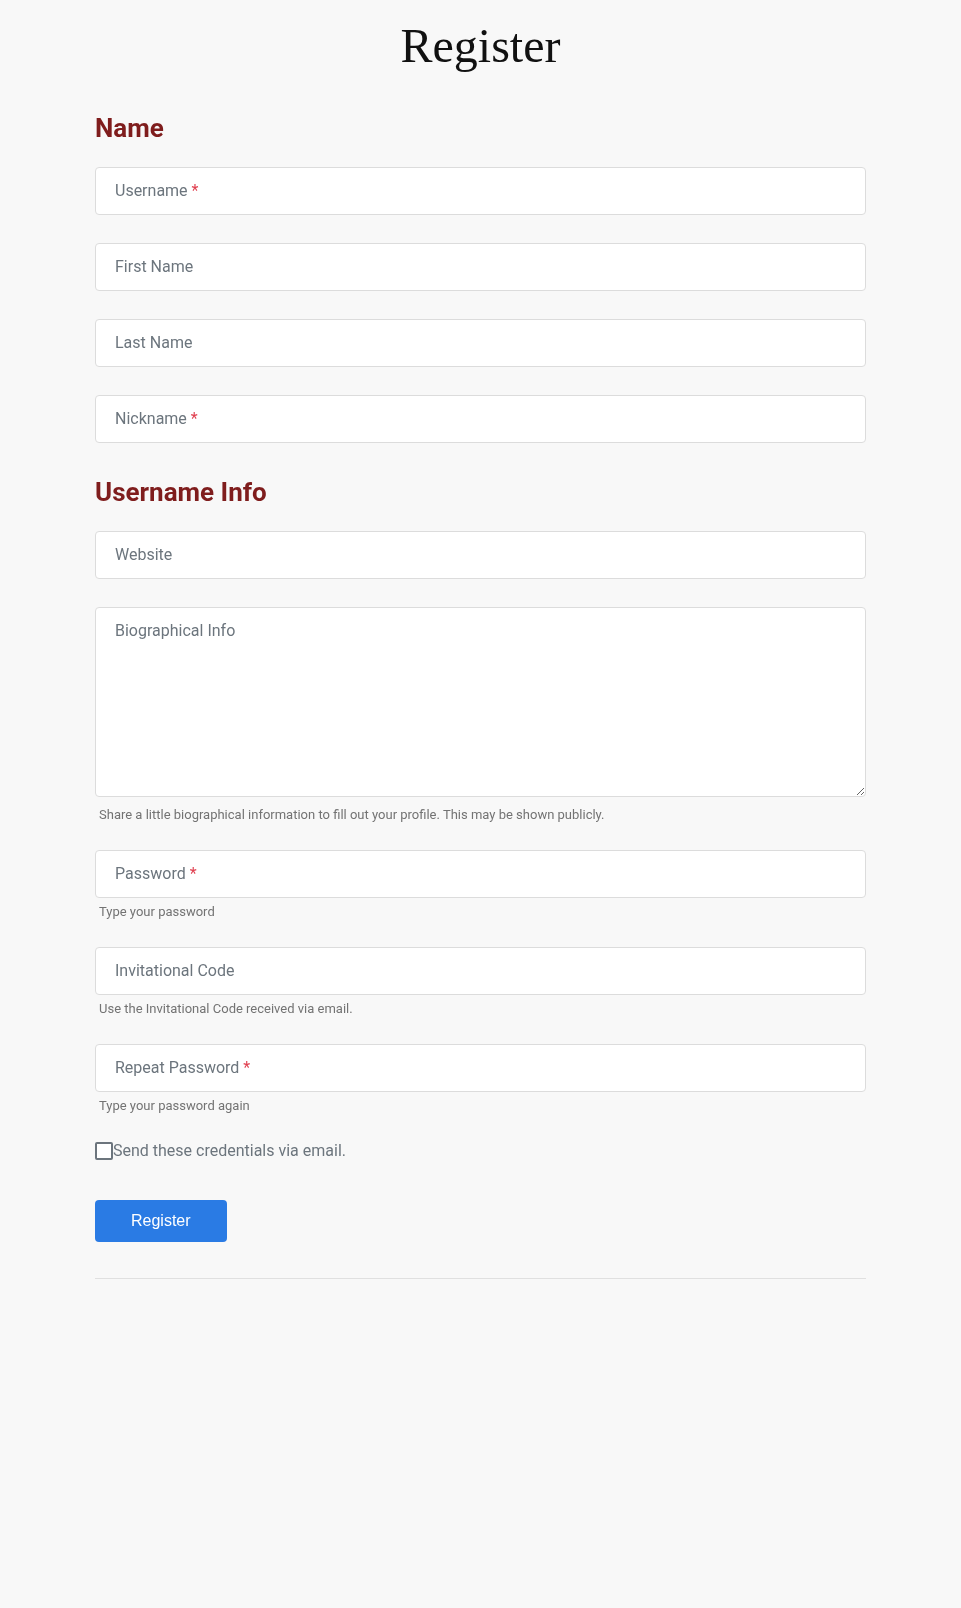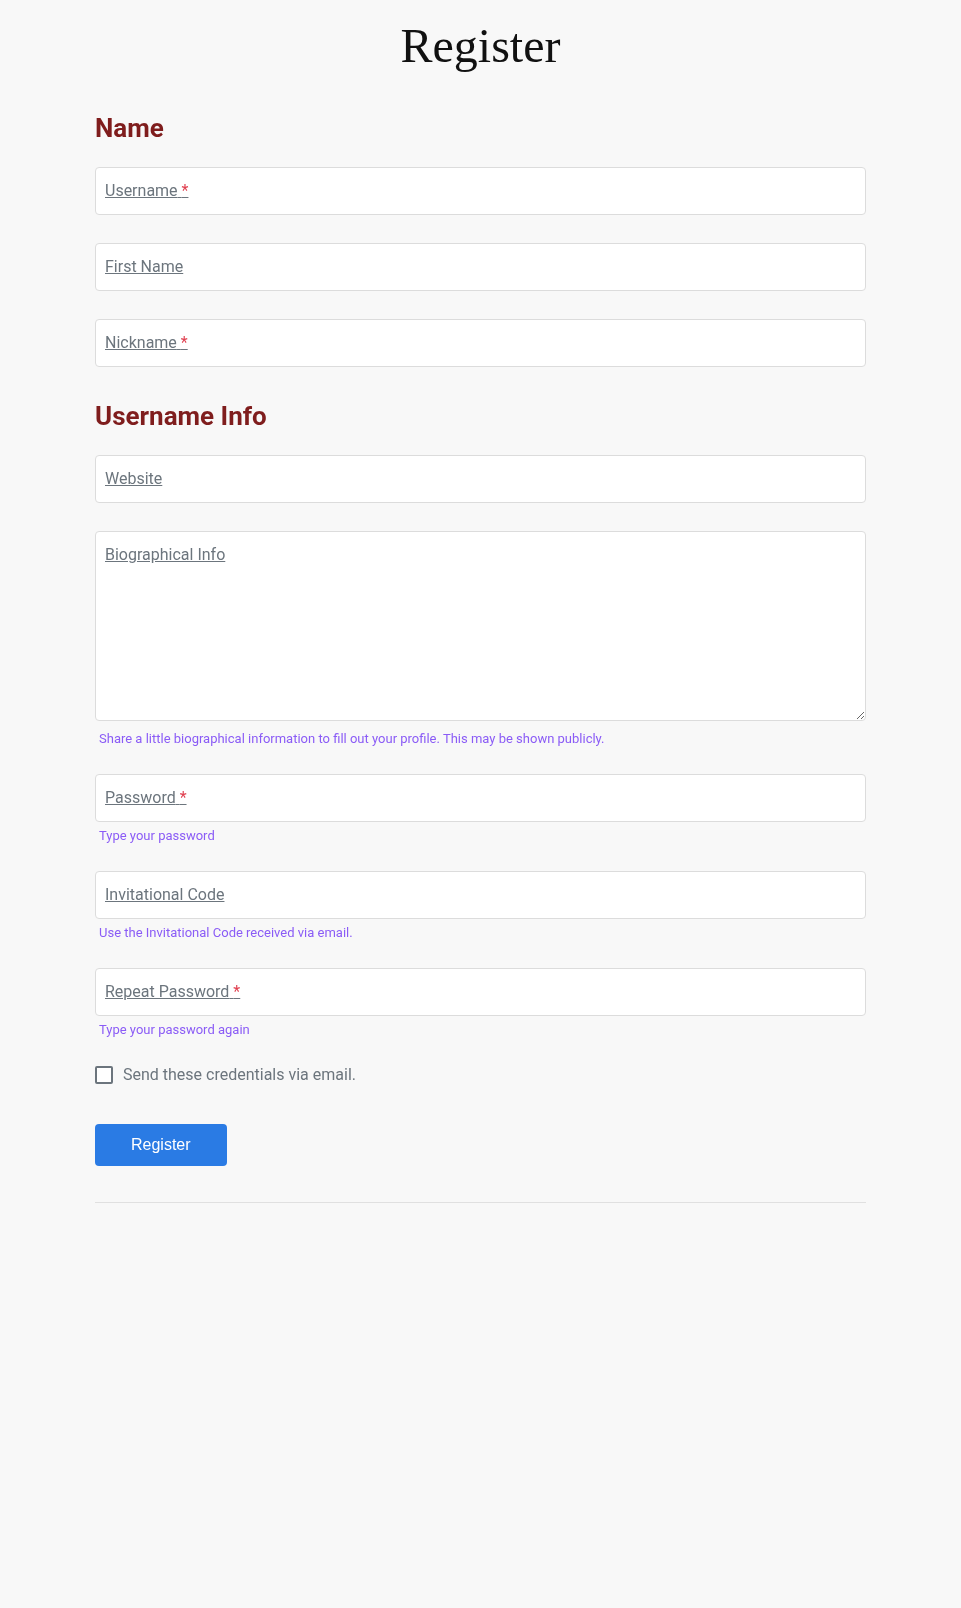--- a/index.html
+++ b/index.html
@@ -47,40 +47,38 @@
     outline: none;
   }
   .field textarea {
     height: 190px;
     resize: both;
     padding-top: 34px;
   }
   .floating-label {
     position: absolute;
     top: 14px;
-    left: 10px;
+    left: 20px;
     color: #6c757d;
     font-size: 16px;
     pointer-events: none;
     background: transparent;
-    text-decoration: underline;
   }
   .required-star {
     color: #e04050;
   }
   .hint {
     font-size: 13px;
-    color: #8b5cf6;
+    color: #737373;
     margin-top: 6px;
     padding-left: 4px;
   }
   .checkbox-row {
     display: flex;
     align-items: center;
-    gap: 10px;
     margin: 8px 0 40px 0;
   }
   .checkbox-box {
     width: 18px;
     height: 18px;
     border: 2px solid #6c757d;
     border-radius: 2px;
     background: #fff;
     cursor: pointer;
   }
@@ -119,20 +117,24 @@
       <span>Username</span>
       <span class="required-star">*</span>
     </span>
   </div>
 
   <div class="field">
     <input type="text" style="">
     <span class="floating-label">First Name</span>
   </div>
 
+  <div class="field">
+    <input type="text" style="">
+    <span class="floating-label">Last Name</span>
+  </div>
 
   <div class="field">
     <input type="text" style="">
     <span class="floating-label">
       <span>Nickname</span>
       <span class="required-star">*</span>
     </span>
   </div>
 
   

